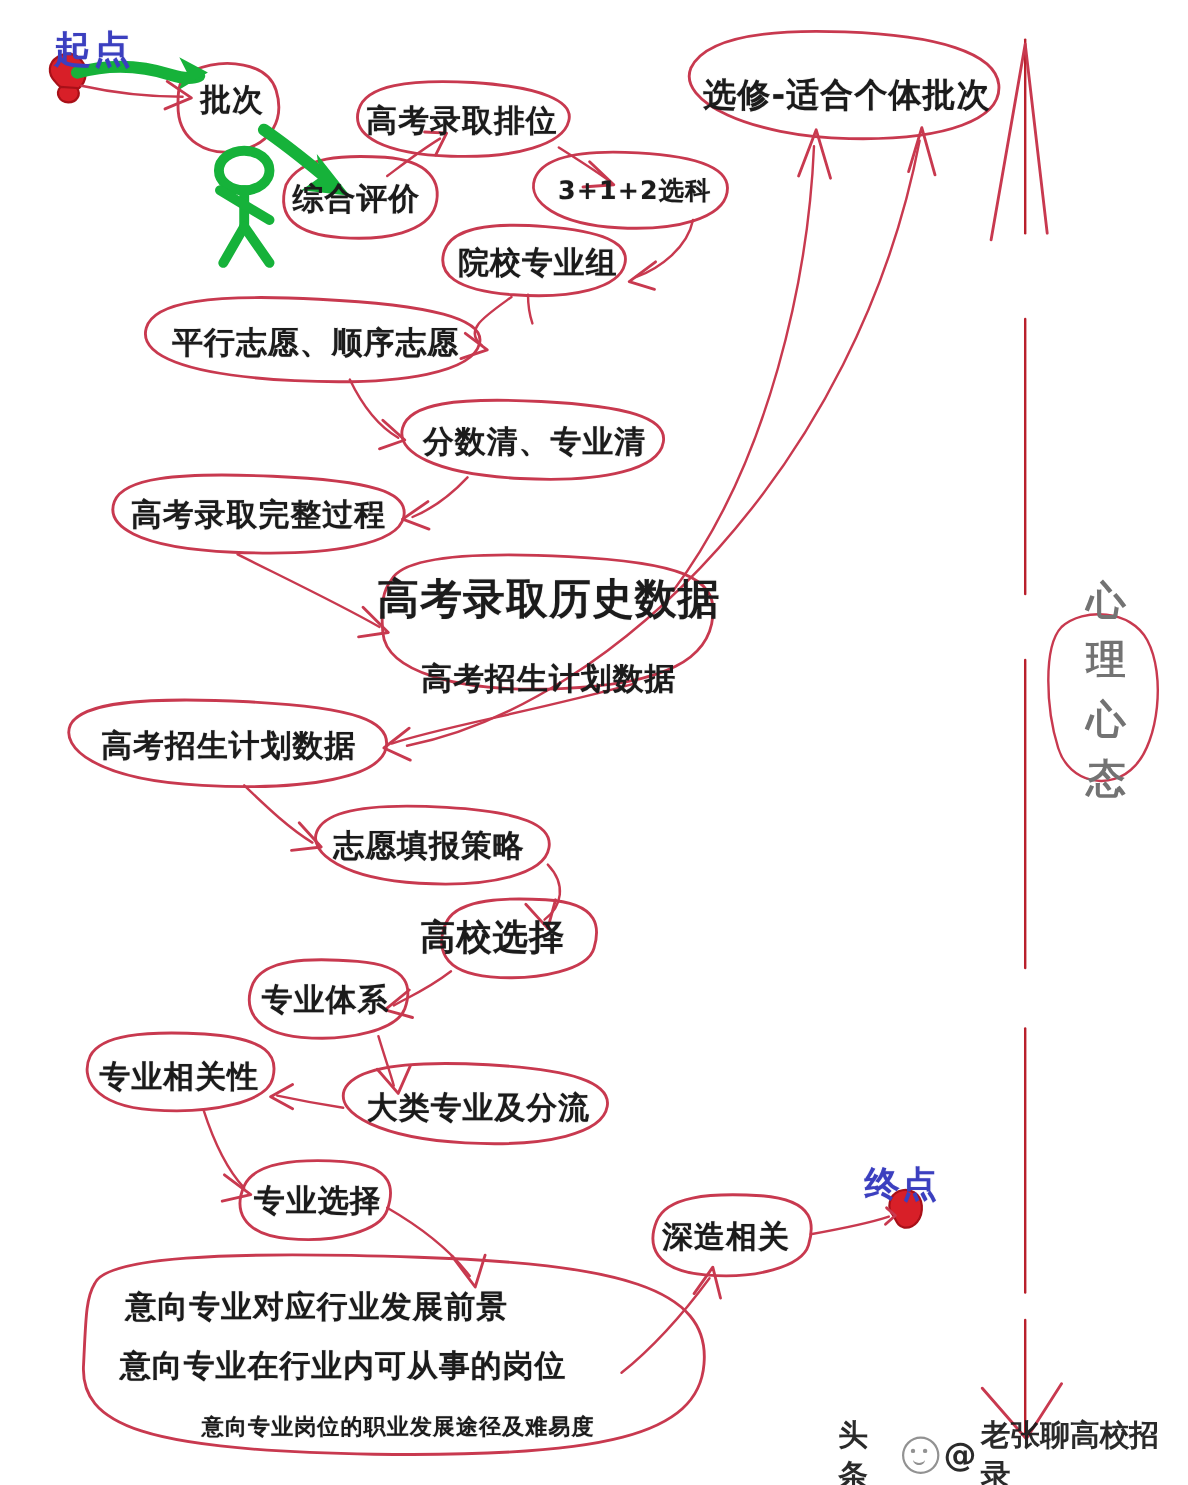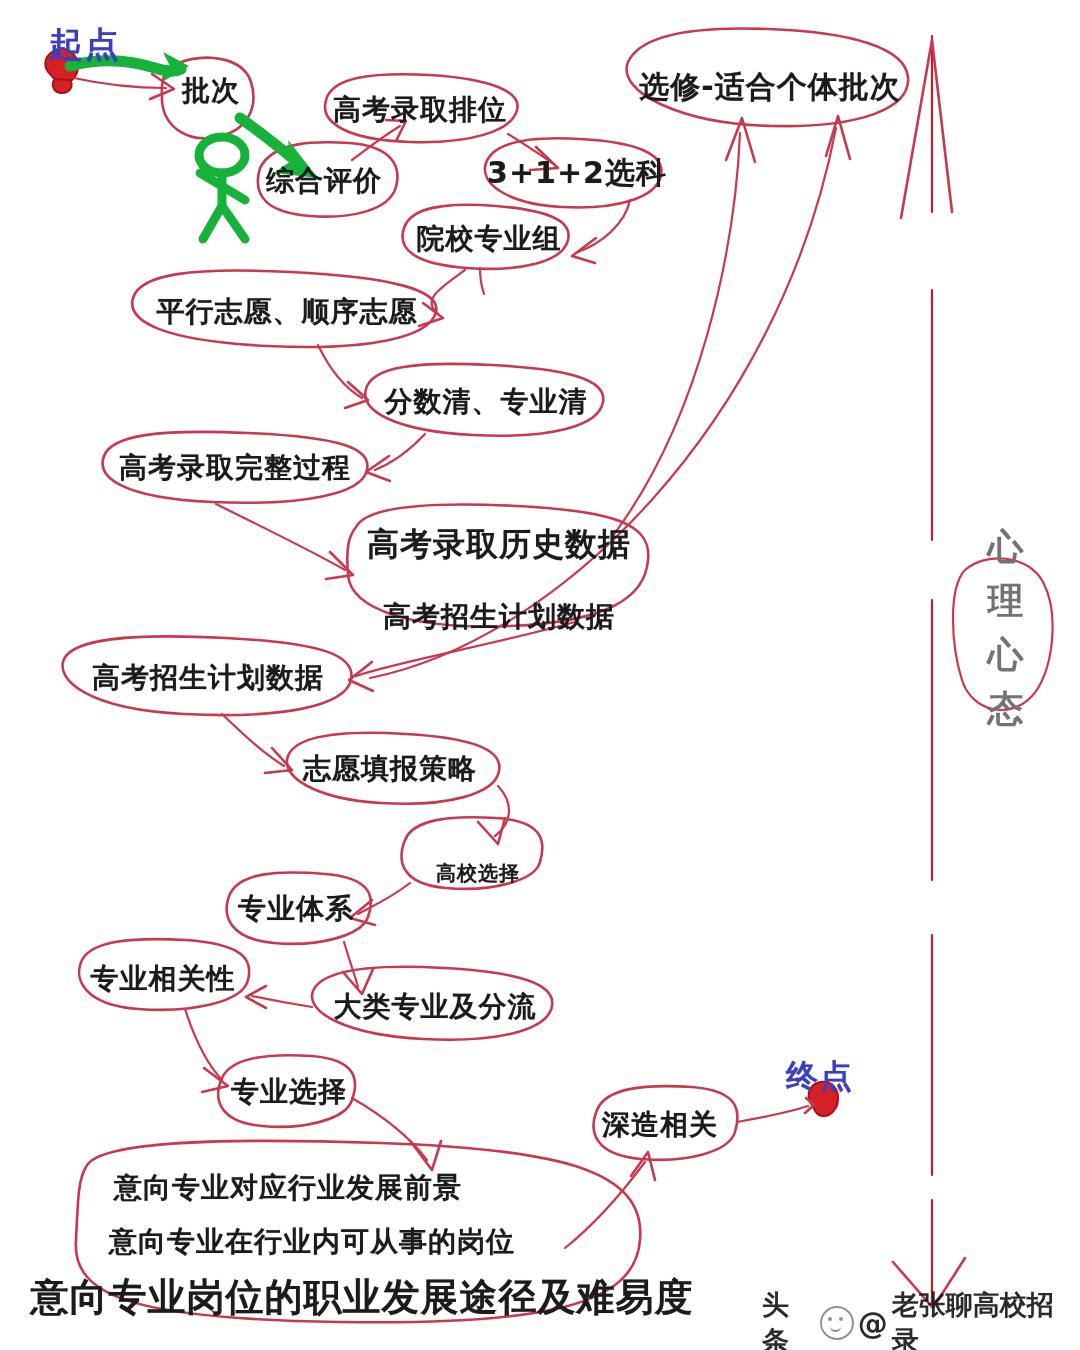--- a/index.html
+++ b/index.html
@@ -227,39 +227,39 @@
 </svg>
 
 <div>
 
   <div class="markerLabel" style="left:85px;top:45px;font-size:34px;">起点</div>
   <div class="markerLabel" style="left:820px;top:1077px;font-size:32px;">终点</div>
 
   <div class="nodeLabel" style="left:211px;top:91px;font-size:28px;">批次</div>
   <div class="nodeLabel" style="left:324px;top:181px;font-size:28px;">综合评价</div>
   <div class="nodeLabel" style="left:420px;top:110px;font-size:28px;">高考录取排位</div>
-  <div class="nodeLabel" style="left:577px;top:173px;font-size:30px;">3+1+2选科</div>
+  <div class="nodeLabel" style="left:577px;top:173px;font-size:23px;">3+1+2选科</div>
   <div class="nodeLabel" style="left:489px;top:239px;font-size:28px;">院校专业组</div>
   <div class="nodeLabel" style="left:770px;top:87px;font-size:30px;">选修-适合个体批次</div>
   <div class="nodeLabel" style="left:287px;top:312px;font-size:28px;">平行志愿、顺序志愿</div>
   <div class="nodeLabel" style="left:486px;top:402px;font-size:28px;">分数清、专业清</div>
   <div class="nodeLabel" style="left:235px;top:468px;font-size:28px;">高考录取完整过程</div>
-  <div class="nodeLabel" style="left:499px;top:545px;font-size:32px;">高考录取历史数据</div>
+  <div class="nodeLabel" style="left:499px;top:545px;font-size:38px;">高考录取历史数据</div>
   <div class="nodeLabel" style="left:499px;top:601px;font-size:28px;margin-top:16px;">高考招生计划数据</div>
   <div class="nodeLabel" style="left:208px;top:678px;font-size:28px;">高考招生计划数据</div>
   <div class="nodeLabel" style="left:390px;top:769px;font-size:28px;">志愿填报策略</div>
-  <div class="nodeLabel" style="left:478px;top:853px;font-size:20px;margin-top:20px;">高校选择</div>
+  <div class="nodeLabel" style="left:448px;top:853px;font-size:32px;">高校选择</div>
   <div class="nodeLabel" style="left:296px;top:909px;font-size:28px;">专业体系</div>
   <div class="nodeLabel" style="left:163px;top:979px;font-size:28px;">专业相关性</div>
   <div class="nodeLabel" style="left:435px;top:1007px;font-size:28px;">大类专业及分流</div>
   <div class="nodeLabel" style="left:289px;top:1092px;font-size:28px;">专业选择</div>
   <div class="nodeLabel" style="left:660px;top:1125px;font-size:28px;font-family:Liberation Mono, monospace;">深造相关</div>
   <div class="nodeLabel" style="left:288px;top:1188px;font-size:28px;">意向专业对应行业发展前景</div>
   <div class="nodeLabel" style="left:312px;top:1242px;font-size:28px;">意向专业在行业内可从事的岗位</div>
-  <div class="nodeLabel" style="left:362px;top:1297px;font-size:38px;">意向专业岗位的职业发展途径及难易度</div>
+  <div class="nodeLabel" style="left:362px;top:1297px;font-size:20px;">意向专业岗位的职业发展途径及难易度</div>
 
   <div class="sideLabel" style="left:1007px;top:628px;font-size:36px;">
     <div>心理</div>
     <div>心态</div>
   </div>
 </div>
 
 <div id="watermark">
   <span>头条</span>
   <span class="wm-face"></span>

